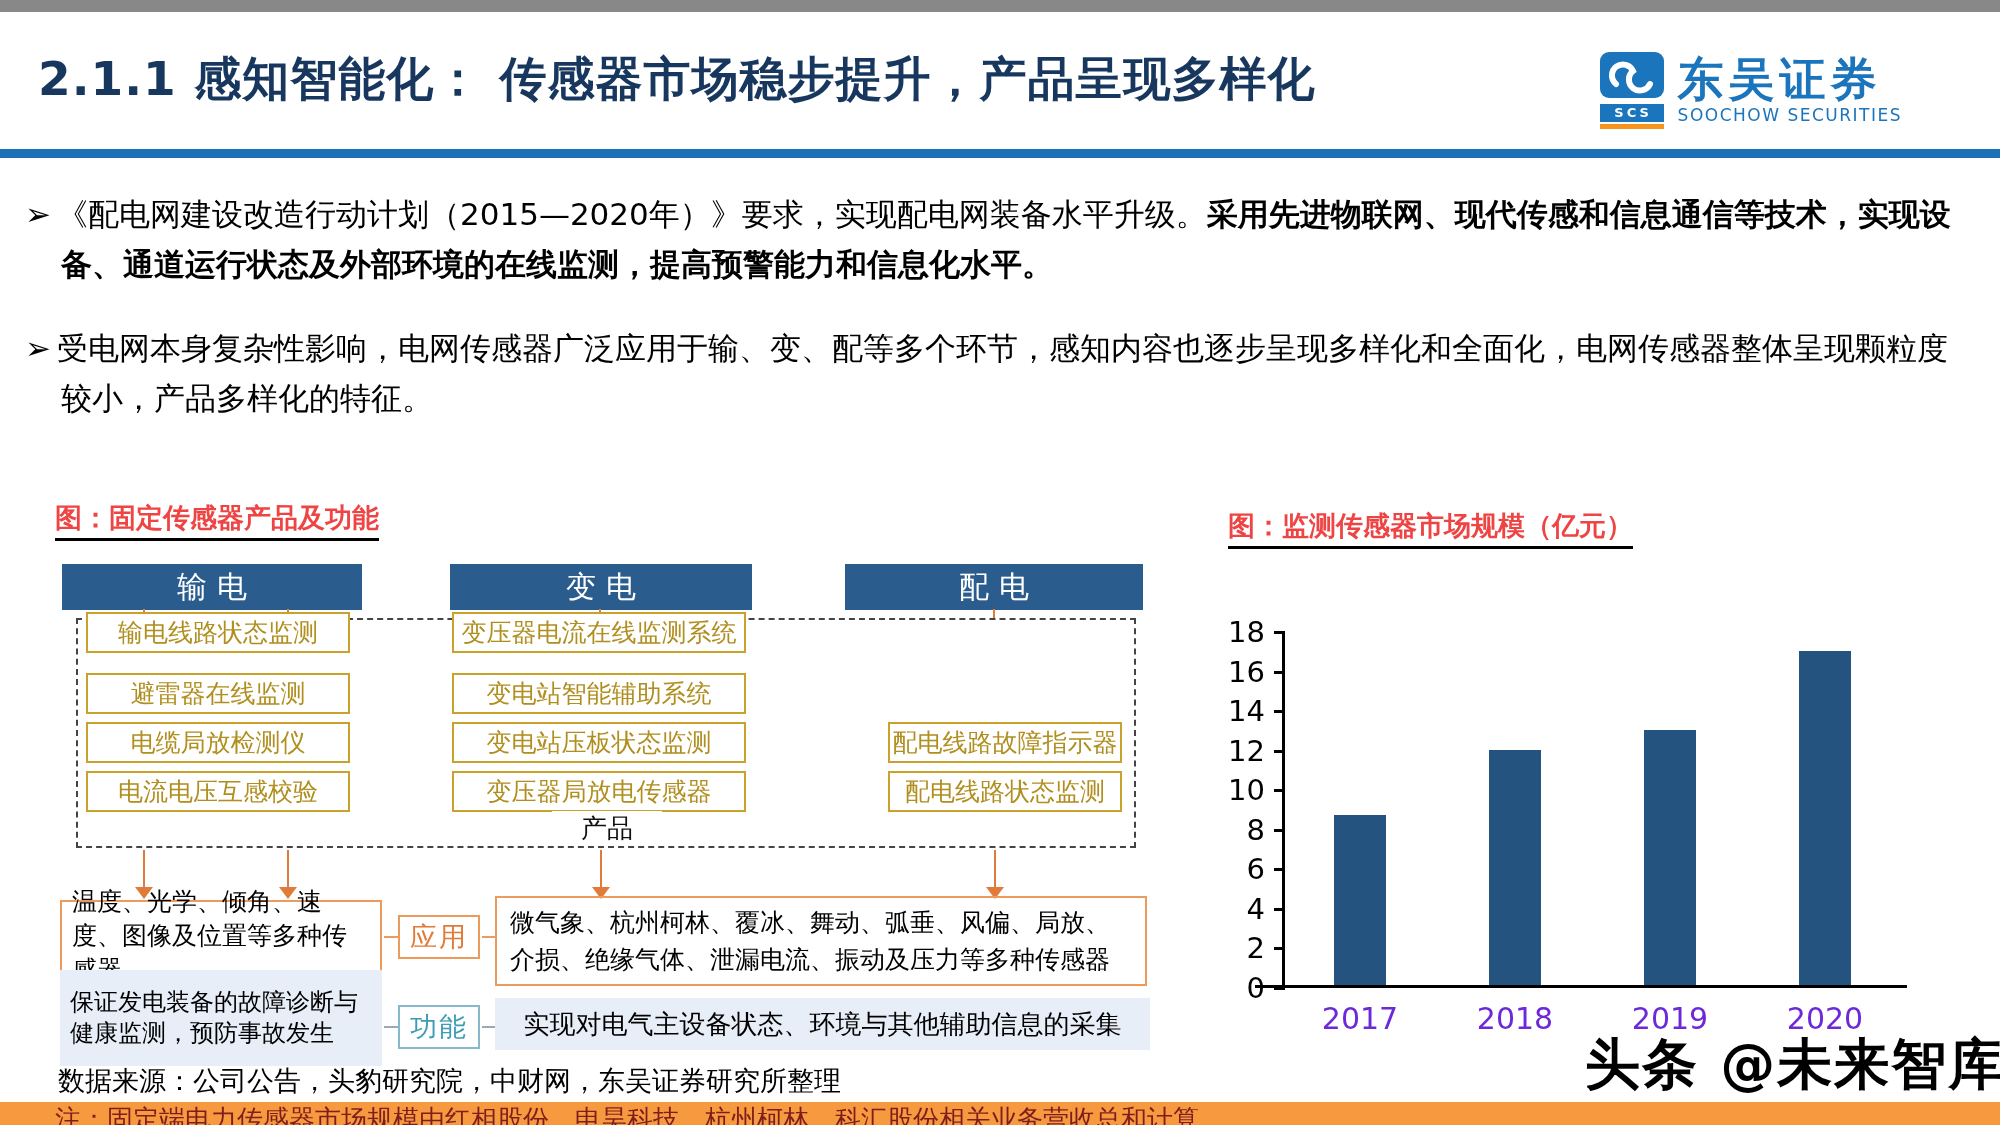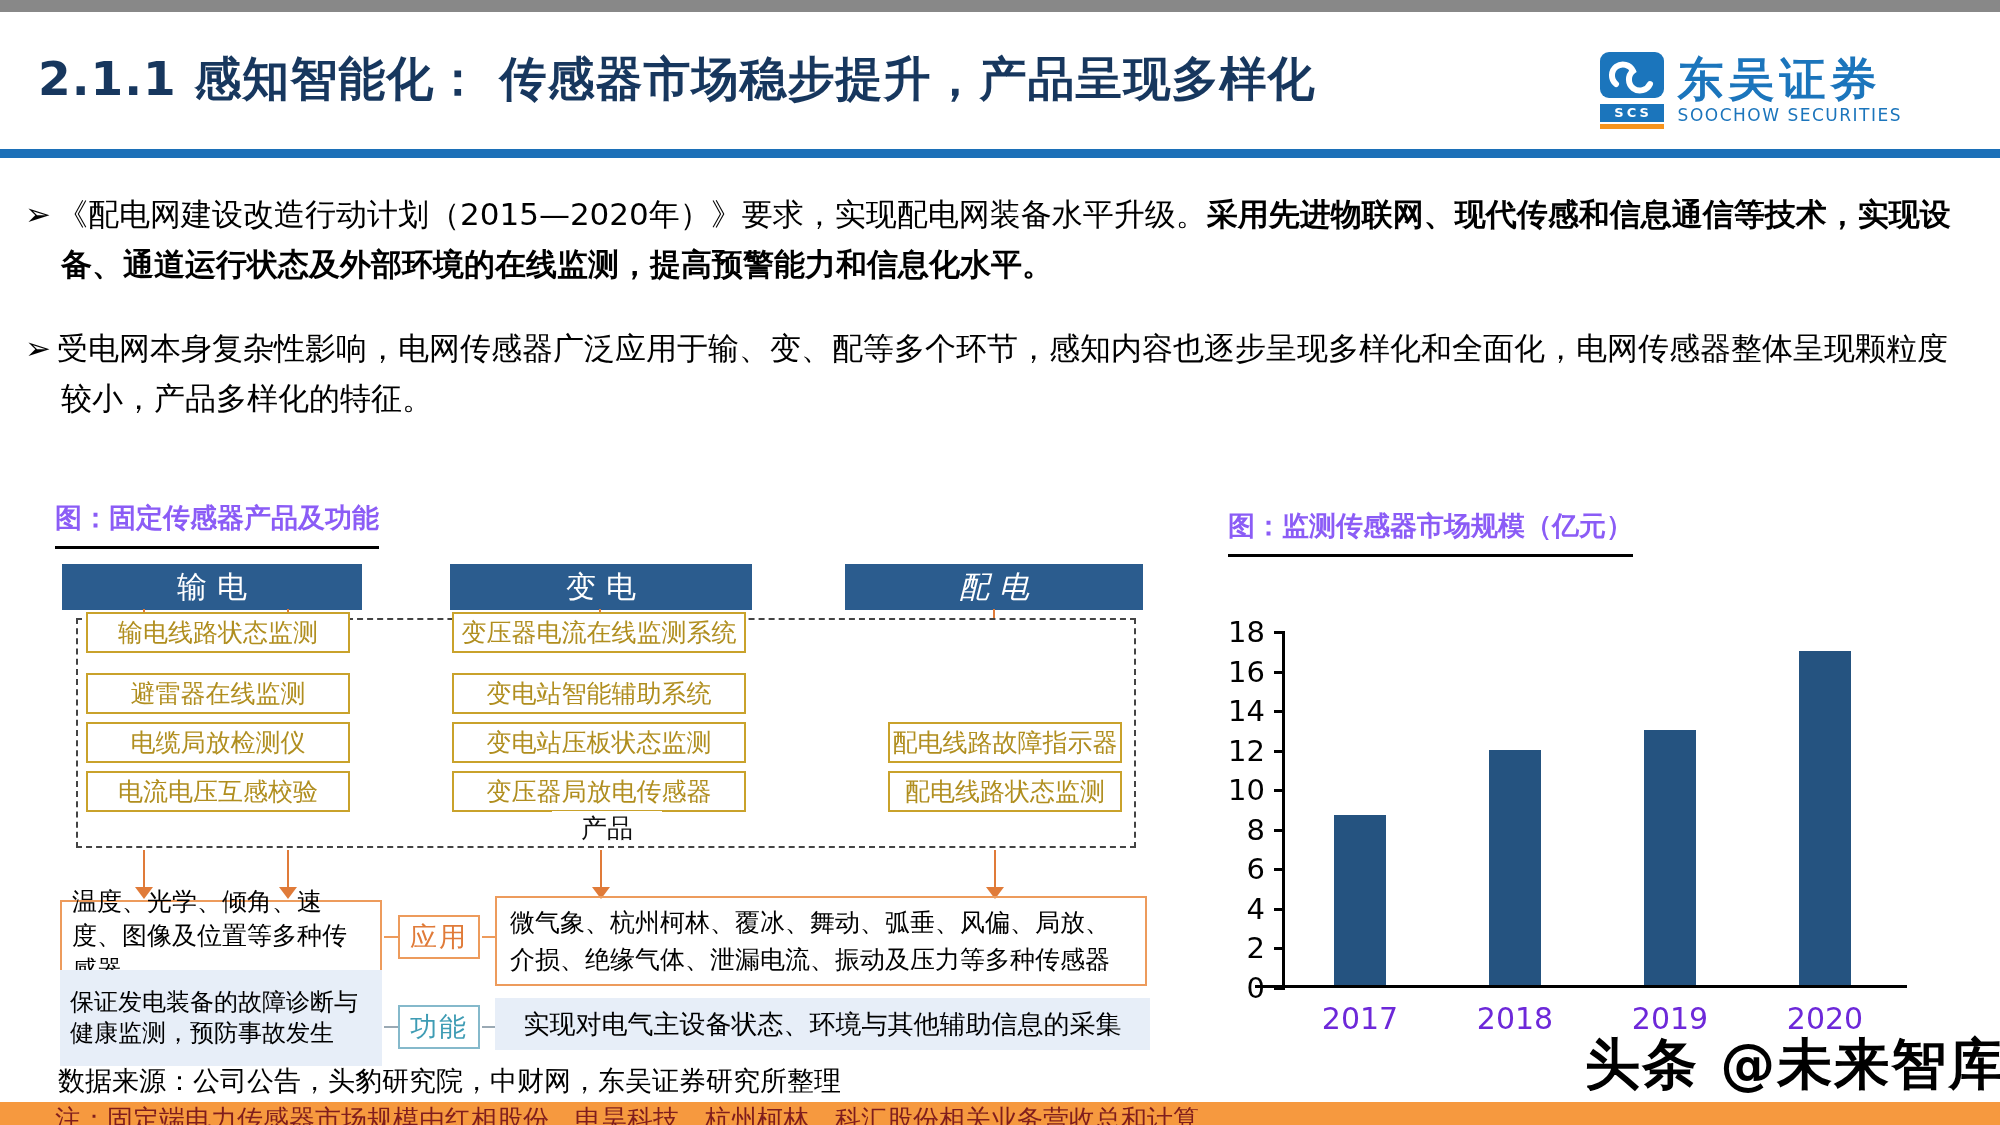--- a/index.html
+++ b/index.html
@@ -22,31 +22,31 @@
   .logo-cn { font-size:46px; font-weight:bold; color:#1B75BC; letter-spacing:5px; line-height:1; }
   .logo-en { font-size:17px; color:#1B75BC; letter-spacing:1.5px; margin-top:3px; }
   
   .bullet { position:absolute; left:25px; width:1948px; font-size:31px; line-height:1.6;
     color:#000; padding-left:36px; text-indent:-36px; }
   .bullet-1 { top:178px; }
   .bullet-2 { top:312px; }
   .bullet .marker { font-weight:bold; margin-right:6px; }
   .bullet .bold-part { font-weight:bold; }
   
-  .fig-title { position:absolute; font-size:27px; font-weight:bold; color:#8b5cf6;
-    border-bottom:3px solid #000; padding-bottom:10px; white-space:nowrap; }
+  .fig-title { position:absolute; font-size:27px; font-weight:bold; color:#ef4444;
+    border-bottom:3px solid #000; padding-bottom:2px; white-space:nowrap; }
   .fig-title-left { left:55px; top:488px; }
   .fig-title-right { left:1228px; top:496px; }
   
   .dcol-header { position:absolute; top:552px; height:46px; background:#2B5C8E; color:#fff;
     font-size:30px; letter-spacing:10px; padding-left:10px;
     display:flex; align-items:center; justify-content:center; }
   .dh1 { left:62px;  width:300px; }
   .dh2 { left:450px; width:302px;text-align:center; }
-  .dh3 { left:845px; width:298px;font-style:italic; }
+  .dh3 { left:845px; width:298px; }
   .vconn { position:absolute; top:597px; width:2px; height:10px; background:#E07B39; }
   .dashed-box { position:absolute; left:76px; top:606px; width:1060px; height:230px;
     border:2px dashed #444; }
   .gbox { position:absolute; height:41px; border:2px solid #C9A22B; color:#B08E1F;
     font-size:25px; background:#fff; display:flex; align-items:center; justify-content:center;
     white-space:nowrap; }
   .c1 { left:86px;  width:264px; }
   .c2 { left:452px; width:294px; }
   .c3 { left:888px; width:234px; }
   .r1 { top:600px; } .r2 { top:661px; } .r3 { top:710px; } .r4 { top:759px; }

